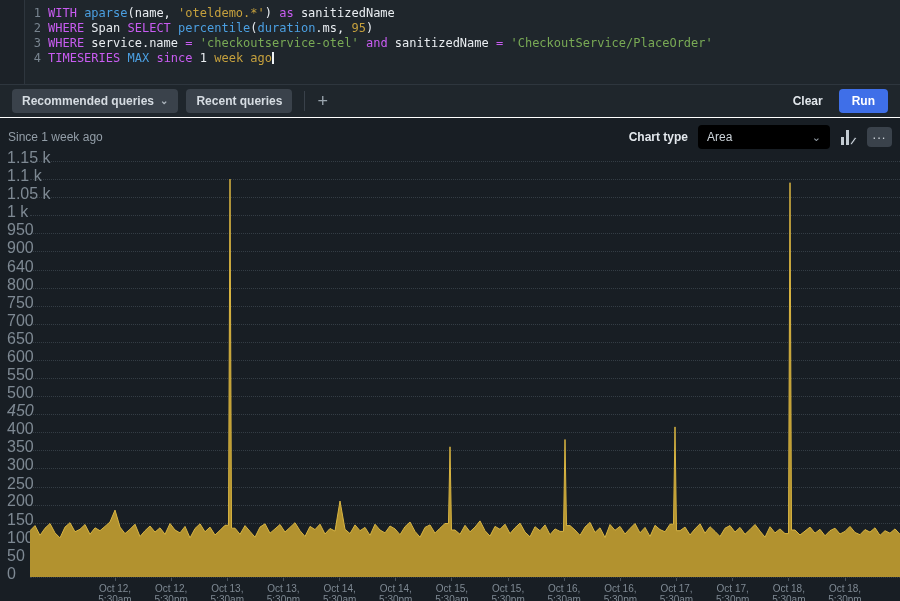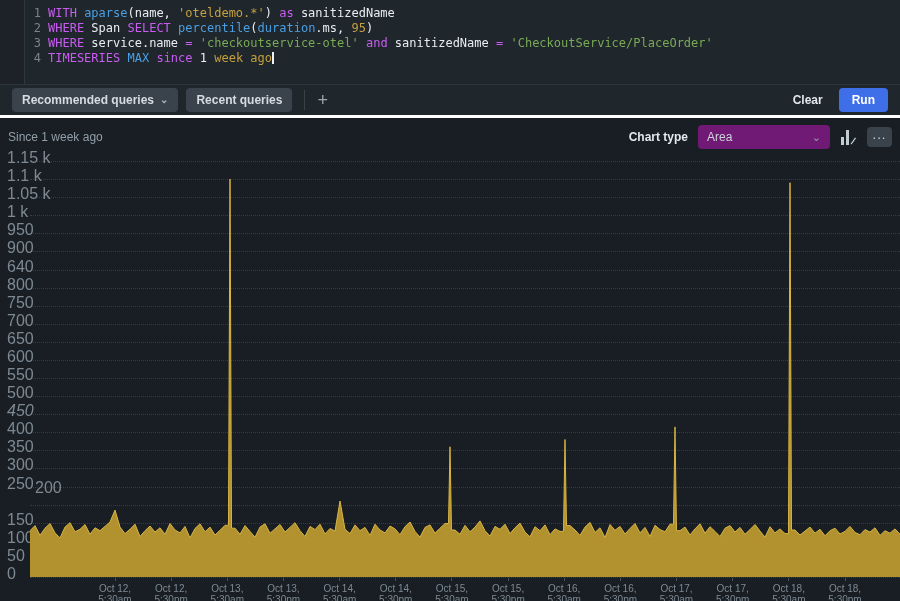--- a/index.html
+++ b/index.html
@@ -18,37 +18,37 @@
   .ln { display:inline-block; width:41px; text-align:right; margin-right:7px; color:#78848f; }
   .kw  { color:#c95cf2; }
   .fn  { color:#4b9fe1; }
   .str { color:#c5a03d; }
   .num { color:#c5a03d; }
   .strg{ color:#79aa55; }
   .pl  { color:#e9edf1; }
   .caret { display:inline-block; width:2px; height:12px; background:#eef2f5; vertical-align:-2px; }
   
   .toolbar { position:absolute; top:84px; left:0; right:0; height:34px; background:#1f262c;
-             border-top:1px solid #2e363e; border-bottom:3px solid #ffffff;
+             border-top:1px solid #2e363e; border-bottom:1px solid #ffffff;
              display:flex; align-items:center; padding:0 12px; }
   .tbtn { background:#3a424b; color:#d6dce2; font-size:12px; font-weight:700; padding:5px 10px;
           border-radius:4px; display:flex; align-items:center; gap:6px; cursor:pointer; margin-right:8px; }
   .tbtn .chev { font-size:10px; color:#aeb7bf; line-height:8px; }
   .divider { width:1px; height:20px; background:#39414a; margin:0 8px 0 4px; }
   .plus { color:#9aa5ae; font-size:18px; font-weight:400; cursor:pointer; padding:0 4px; }
   .tb-spacer { flex:1; }
   .clear { color:#e2e7ec; font-size:12px; font-weight:600; margin-right:16px; cursor:pointer; }
   .run { background:#3f6fe8; color:#ffffff; font-size:12px; font-weight:600; padding:5px 13px; border-radius:4px; cursor:pointer; }
   
   .chart-section { position:absolute; top:119px; left:0; right:0; bottom:0; background:#181e24; }
   .chart-header { height:36px; display:flex; align-items:center; padding:0 8px; }
   .time-range { color:#939ea8; font-size:12px; }
   .header-right { margin-left:auto; display:flex; align-items:center; gap:10px; }
   .ct-label { color:#e3e8ed; font-size:12px; font-weight:700; }
-  .ct-select { width:132px; height:24px; background:#701a75; border-radius:4px; display:flex;
+  .ct-select { width:132px; height:24px; background:#000000; border-radius:4px; display:flex;
                align-items:center; padding:0 9px; color:#ccd3d9; font-size:12px; cursor:pointer; }
   .ct-select .chev { margin-left:auto; color:#98a2ab; font-size:11px; line-height:8px; }
   .icon-btn { cursor:pointer; display:flex; align-items:center; justify-content:center; }
   .more-btn { background:#3a424b; border-radius:4px; width:25px; height:20px; color:#cfd6dc;
               font-size:13px; letter-spacing:1px; cursor:pointer; display:flex; align-items:center; justify-content:center; padding-bottom:6px; }
   
   .plot { position:absolute; left:0; right:0; top:36px; height:447px; }
   .gridline { position:absolute; left:30px; right:0; height:0; border-top:1px dotted #343d45; }
   .ytick { position:absolute; left:7px; color:#7e8993; font-size:16px; }
   .area-svg { position:absolute; left:30px; top:0; }
@@ -131,21 +131,21 @@
         <div class="gridline" style="top: 60.2609px;"></div>
         <div class="gridline" style="top: 42.1739px;"></div>
         <div class="gridline" style="top: 24.087px;"></div>
         <div class="gridline" style="top: 6px;"></div>
       </div>
     <div id="y-axis">
         <div class="ytick" style="top: 410px;">0</div>
         <div class="ytick" style="top: 391.913px;">50</div>
         <div class="ytick" style="top: 373.826px;">100</div>
         <div class="ytick" style="top: 355.739px;">150</div>
-        <div class="ytick" style="top: 324px; margin-left: 28px;">200</div>
+        <div class="ytick" style="top: 337px;">200</div>
         <div class="ytick" style="top: 319.565px;">250</div>
         <div class="ytick" style="top: 301.478px;">300</div>
         <div class="ytick" style="top: 283.391px;">350</div>
         <div class="ytick" style="top: 265.304px;">400</div>
         <div class="ytick" style="top: 247.217px; font-style: italic;">450</div>
         <div class="ytick" style="top: 229.13px;">500</div>
         <div class="ytick" style="top: 211.043px;">550</div>
         <div class="ytick" style="top: 192.957px;">600</div>
         <div class="ytick" style="top: 174.87px;">650</div>
         <div class="ytick" style="top: 156.783px;">700</div>

